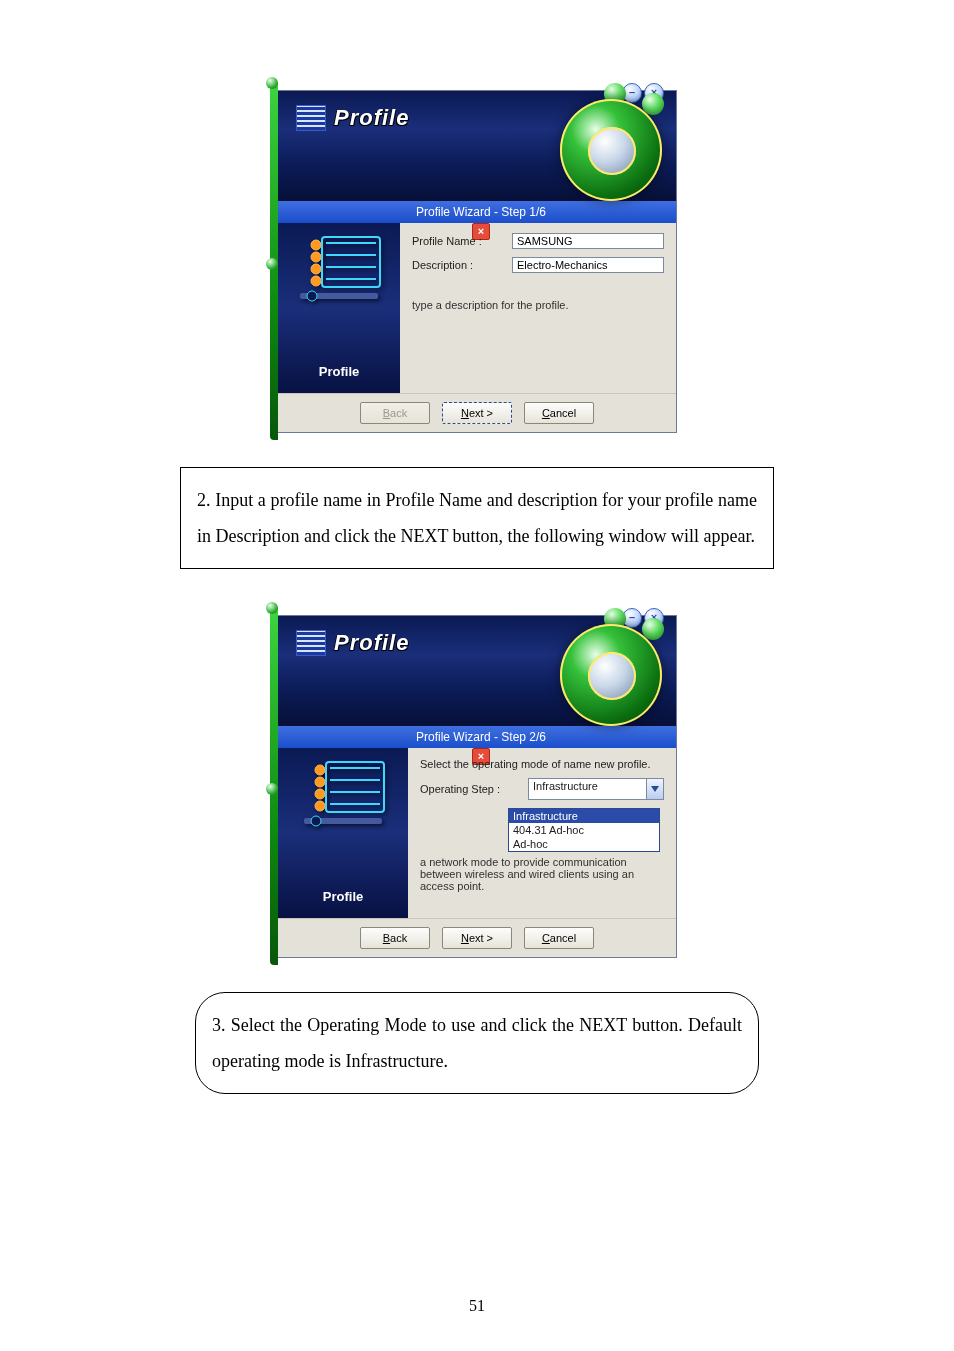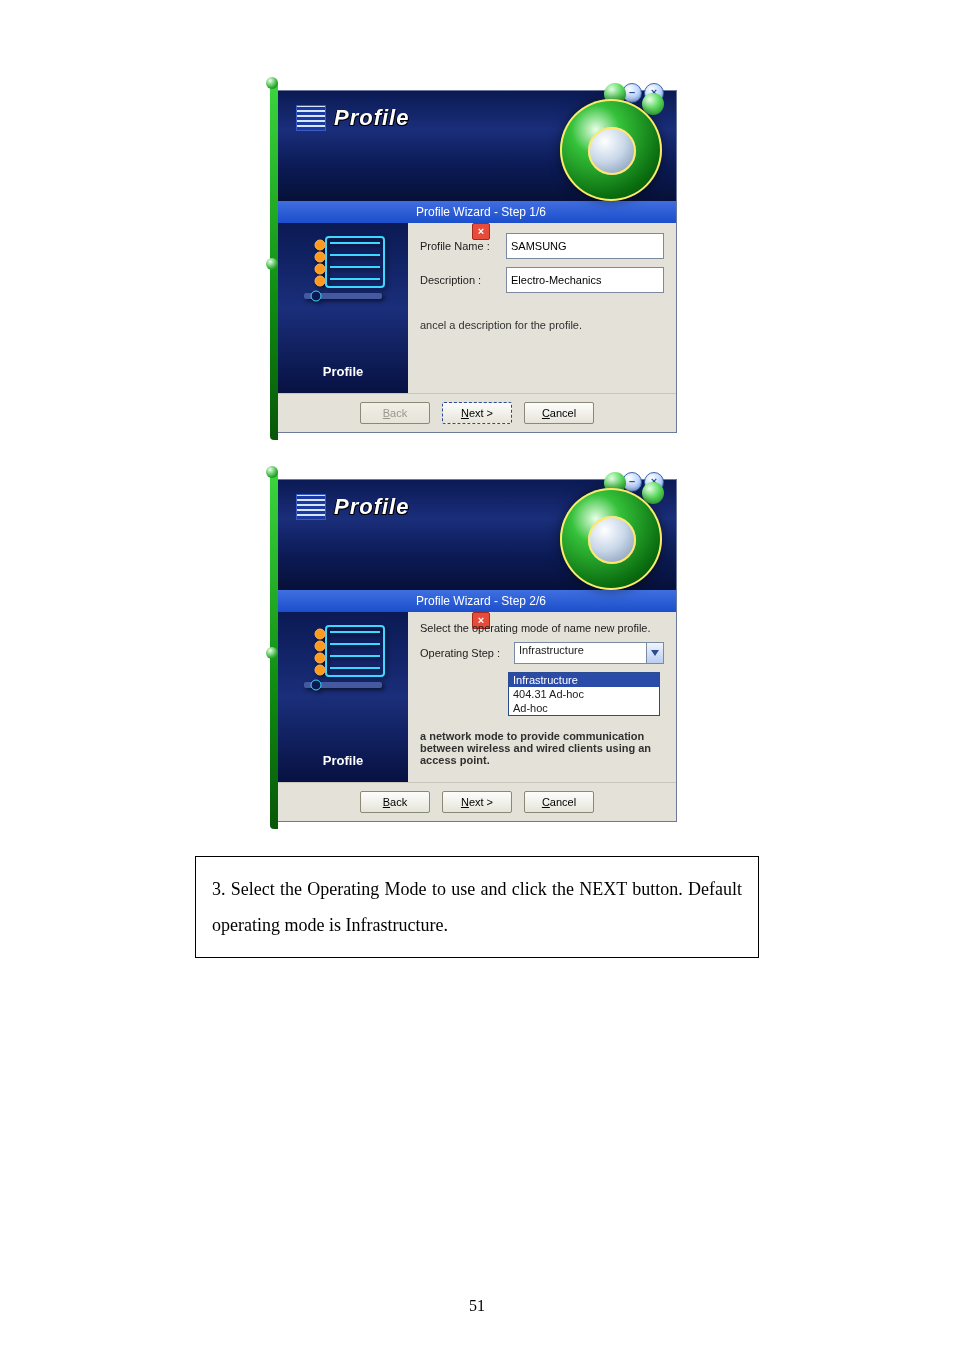--- a/index.html
+++ b/index.html
@@ -163,27 +163,27 @@
     flex: 1;
     padding: 10px 12px 8px 12px;
     font: 11px Tahoma, Arial, sans-serif;
     color: #202020;
     display: flex;
     flex-direction: column;
   }
   .form-row {
     display: flex;
     align-items: center;
-    gap: 6px;
+    gap: 20px;
     margin-bottom: 8px;
   }
   .form-row .lbl { width: 80px; }
   .tbox {
     flex: 1;
-    height: 26px;
+    height: 16px;
     padding: 1px 4px;
     border: 1px solid #7a8aa0;
     background: #fff;
     font: 11px Tahoma, Arial, sans-serif;
     box-sizing: border-box;
   }
   .helptext {
     margin-top: 18px;
     color: #303030;
   }
@@ -247,21 +247,21 @@
   
   .instr-box {
     border: 1px solid #000;
     padding: 14px 16px;
     font-size: 18px;
     line-height: 2.0;
     text-align: justify;
     margin: 34px auto 0;
     width: 560px;
   }
-  .instr-box.small { width: 530px; }
+  .instr-box.small { width: 530px; border-radius: 30px; }
   .page-num {
     position: absolute;
     bottom: 36px;
     left: 0; right: 0;
     text-align: center;
     font-size: 16px;
   }
 
   
   .sg-orange { fill:#ff9a1f; stroke:#ffb554; }
@@ -320,38 +320,39 @@
 
         <div class="dlg-main">
           <div class="form-row">
             <span class="lbl">Profile Name :</span>
             <input class="tbox" type="text" value="SAMSUNG" style="">
           </div>
           <div class="form-row">
             <span class="lbl">Description :</span>
             <input class="tbox" type="text" value="Electro-Mechanics" style="">
           </div>
-          <div class="helptext">ancel a description for the profile.</div>
+          <div class="helptext">type a description for the profile.</div>
         </div>
       </div>
 
       <div class="dlg-buttons">
         <button class="btn" disabled="">
           <span class="ul">B</span><span>ack</span>
         </button>
         <button class="btn" style="border:1px dashed #2a4b91;">
           <span class="ul">N</span><span>ext &gt;</span>
         </button>
         <button class="btn">
           <span class="ul">C</span><span>ancel</span>
         </button>
       </div>
     </div>
   </div>
 
+  <div class="instr-box">2. Input a profile name in Profile Name and description for your profile name in Description and click the NEXT button, the following window will appear.</div>
 
   <div class="figure-wrap" style="margin-top:46px;">
     <div class="dialog-outer">
       <div class="left-rail">
         <div class="rail-dot"></div>
         <div class="rail-dot mid"></div>
       </div>
 
       <div class="banner">
         <div class="banner-inner">
@@ -402,21 +403,21 @@
                     <path d="M0 0 L8 0 L4 6 Z" fill="#2a4b91"></path>
                   </svg>
               </span>
             </div>
           </div>
           <div class="dropdown">
             <div class="opt sel">Infrastructure</div>
             <div class="opt">404.31 Ad-hoc</div>
             <div class="opt">Ad-hoc</div>
           </div>
-          <div class="helptext" style="margin-top:14px;font-weight:bold;">a network mode to provide communication between wireless and wired clients using an access point.</div>
+          <div class="helptext" style="margin-top:4px;">a network mode to provide communication between wireless and wired clients using an access point.</div>
         </div>
       </div>
 
       <div class="dlg-buttons">
         <button class="btn">
           <span class="ul">B</span><span>ack</span>
         </button>
         <button class="btn">
           <span class="ul">N</span><span>ext &gt;</span>
         </button>

